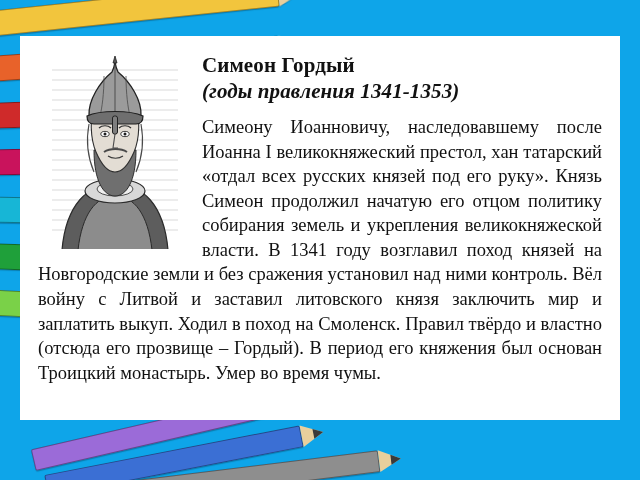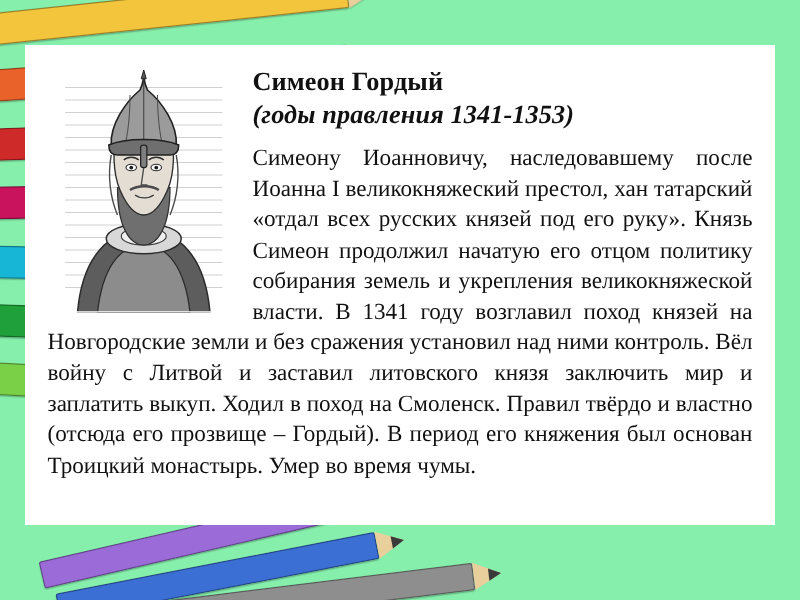--- a/index.html
+++ b/index.html
@@ -11,21 +11,21 @@
     height: 480px;
     overflow: hidden;
     background: #ffffff;
     font-family: "Liberation Serif", serif;
   }
 
   #slide {
     position: relative;
     width: 640px;
     height: 480px;
-    background: #86efac;
+    background: #0ea5e9;
     overflow: hidden;
   }
 
   
   .pencil {
     position: absolute;
     border-radius: 2px;
     box-shadow: 0 1px 1px rgba(0,0,0,0.25);
   }
 

